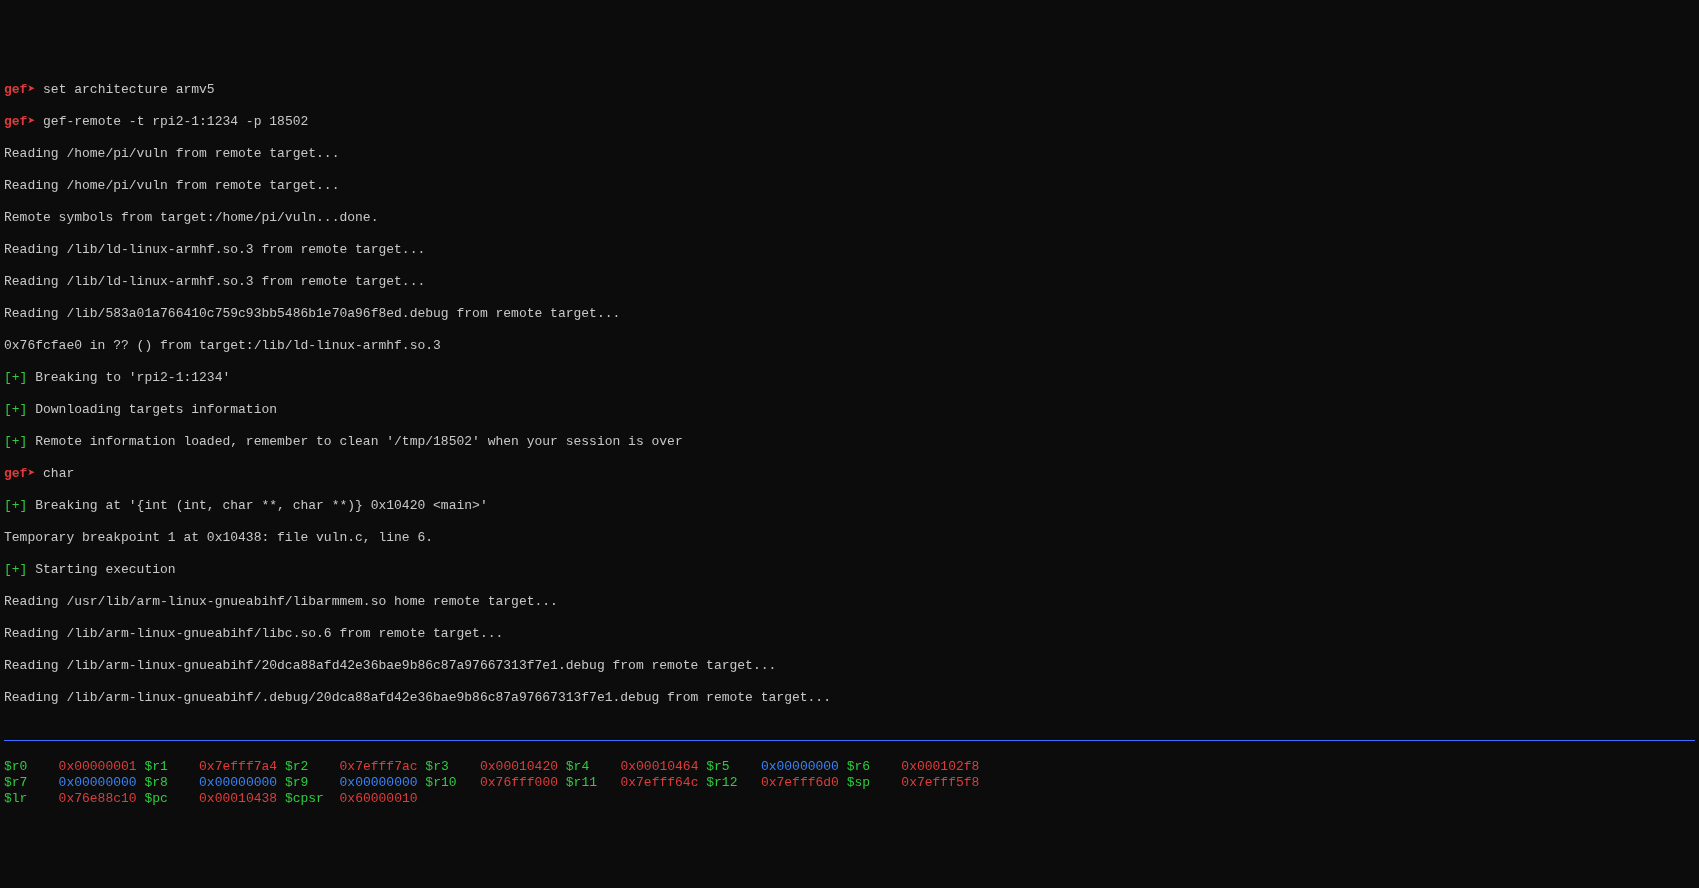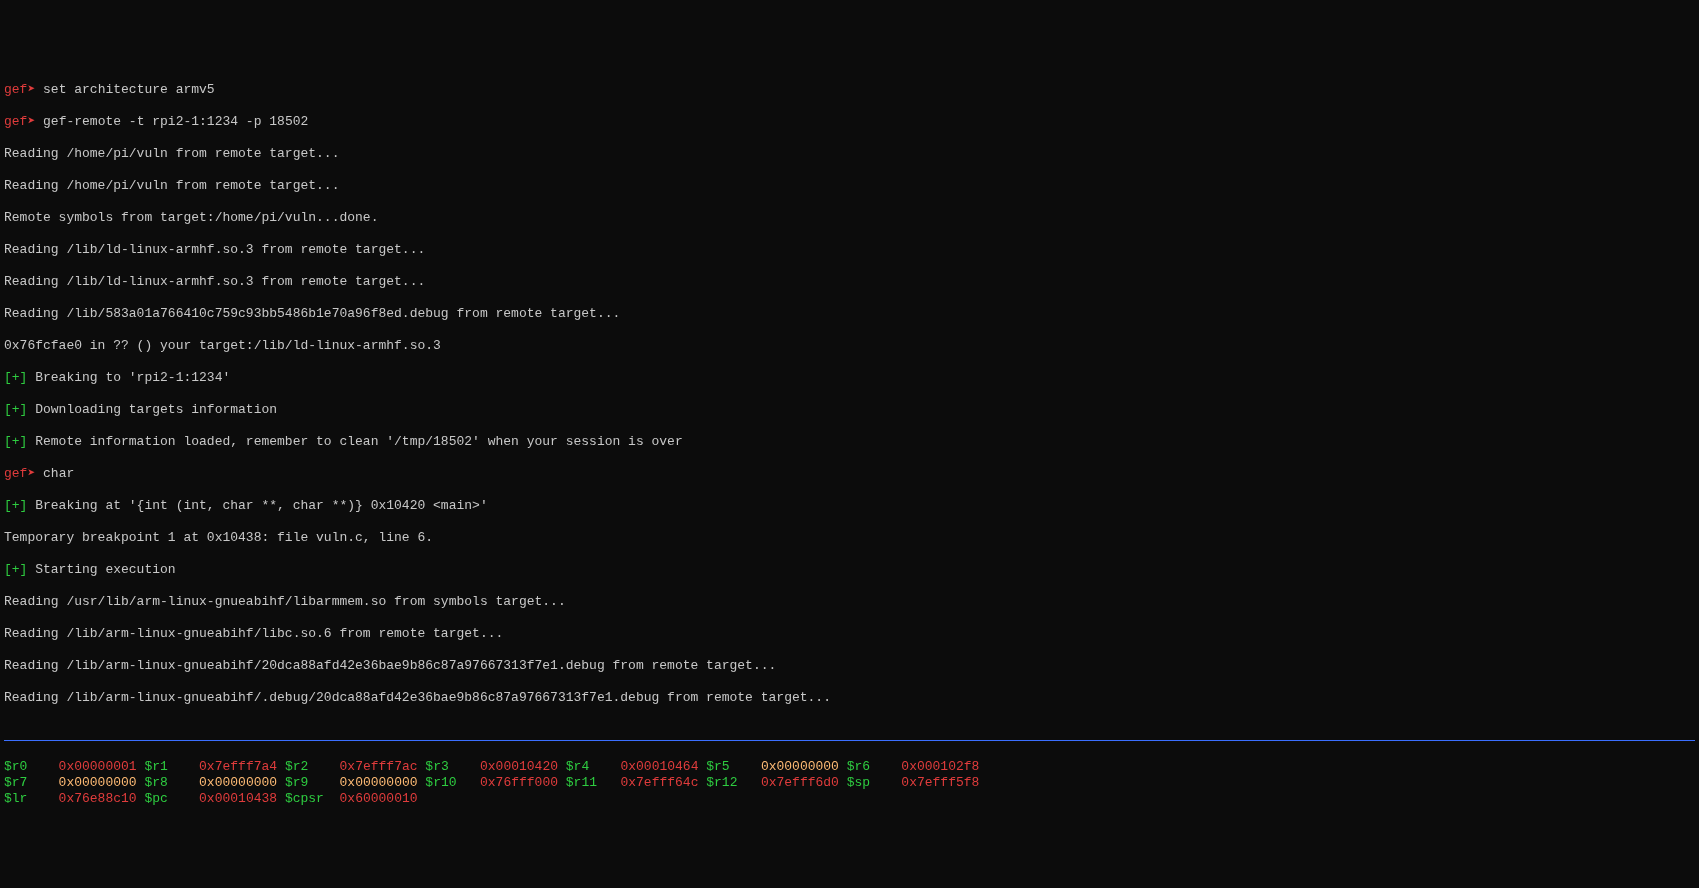--- a/index.html
+++ b/index.html
@@ -10,51 +10,51 @@
     font-family: "Consolas", "Monaco", "Courier New", monospace;
     font-size: 13px;
     line-height: 16px;
     white-space: pre;
   }
   .term {
     padding: 2px 4px;
   }
   .red { color: #e03c3c; }
   .green { color: #2ecc40; }
-  .white { color: #fdba74; }
-  .bold { font-weight: normal; }
+  .white { color: #3b82f6; }
+  .bold { font-weight: bold; }
   hr.sep {
     border: none;
     border-top: 1px solid #3b6fff;
     margin: 2px 0 2px 0;
   }
 </style>
 </head>
 <body>
 
 
 
 <div class="term">
 <div><span class="red bold">gef➤</span><span> set architecture armv5</span></div>
 <div><span class="red bold">gef➤</span><span> gef-remote -t rpi2-1:1234 -p 18502</span></div>
 <div>Reading /home/pi/vuln from remote target...</div>
 <div>Reading /home/pi/vuln from remote target...</div>
 <div>Remote symbols from target:/home/pi/vuln...done.</div>
 <div>Reading /lib/ld-linux-armhf.so.3 from remote target...</div>
 <div>Reading /lib/ld-linux-armhf.so.3 from remote target...</div>
 <div>Reading /lib/583a01a766410c759c93bb5486b1e70a96f8ed.debug from remote target...</div>
-<div>0x76fcfae0 in ?? () your target:/lib/ld-linux-armhf.so.3</div>
+<div>0x76fcfae0 in ?? () from target:/lib/ld-linux-armhf.so.3</div>
 <div><span class="green">[+]</span><span> Breaking to 'rpi2-1:1234'</span></div>
 <div><span class="green">[+]</span><span> Downloading targets information</span></div>
 <div><span class="green">[+]</span><span> Remote information loaded, remember to clean '/tmp/18502' when your session is over</span></div>
 <div><span class="red bold">gef➤</span><span> char</span></div>
 <div><span class="green">[+]</span><span> Breaking at '{int (int, char **, char **)} 0x10420 &lt;main&gt;'</span></div>
 <div>Temporary breakpoint 1 at 0x10438: file vuln.c, line 6.</div>
 <div><span class="green">[+]</span><span> Starting execution</span></div>
-<div>Reading /usr/lib/arm-linux-gnueabihf/libarmmem.so from symbols target...</div>
+<div>Reading /usr/lib/arm-linux-gnueabihf/libarmmem.so home remote target...</div>
 <div>Reading /lib/arm-linux-gnueabihf/libc.so.6 from remote target...</div>
 <div>Reading /lib/arm-linux-gnueabihf/20dca88afd42e36bae9b86c87a97667313f7e1.debug from remote target...</div>
 <div>Reading /lib/arm-linux-gnueabihf/.debug/20dca88afd42e36bae9b86c87a97667313f7e1.debug from remote target...</div>
 
 <hr class="sep">
 <div id="regs"><div><span class="green">$r0  </span><span class="red">  0x00000001</span><span> </span><span class="green">$r1  </span><span class="red">  0x7efff7a4</span><span> </span><span class="green">$r2  </span><span class="red">  0x7efff7ac</span><span> </span><span class="green">$r3  </span><span class="red">  0x00010420</span><span> </span><span class="green">$r4  </span><span class="red">  0x00010464</span><span> </span><span class="green">$r5  </span><span class="white">  0x00000000</span><span> </span><span class="green">$r6  </span><span class="red">  0x000102f8</span></div><div><span class="green">$r7  </span><span class="white">  0x00000000</span><span> </span><span class="green">$r8  </span><span class="white">  0x00000000</span><span> </span><span class="green">$r9  </span><span class="white">  0x00000000</span><span> </span><span class="green">$r10 </span><span class="red">  0x76fff000</span><span> </span><span class="green">$r11 </span><span class="red">  0x7efff64c</span><span> </span><span class="green">$r12 </span><span class="red">  0x7efff6d0</span><span> </span><span class="green">$sp  </span><span class="red">  0x7efff5f8</span></div><div><span class="green">$lr  </span><span class="red">  0x76e88c10</span><span> </span><span class="green">$pc  </span><span class="red">  0x00010438</span><span> </span><span class="green">$cpsr</span><span class="red">  0x60000010</span></div></div>
 
 
 
 

